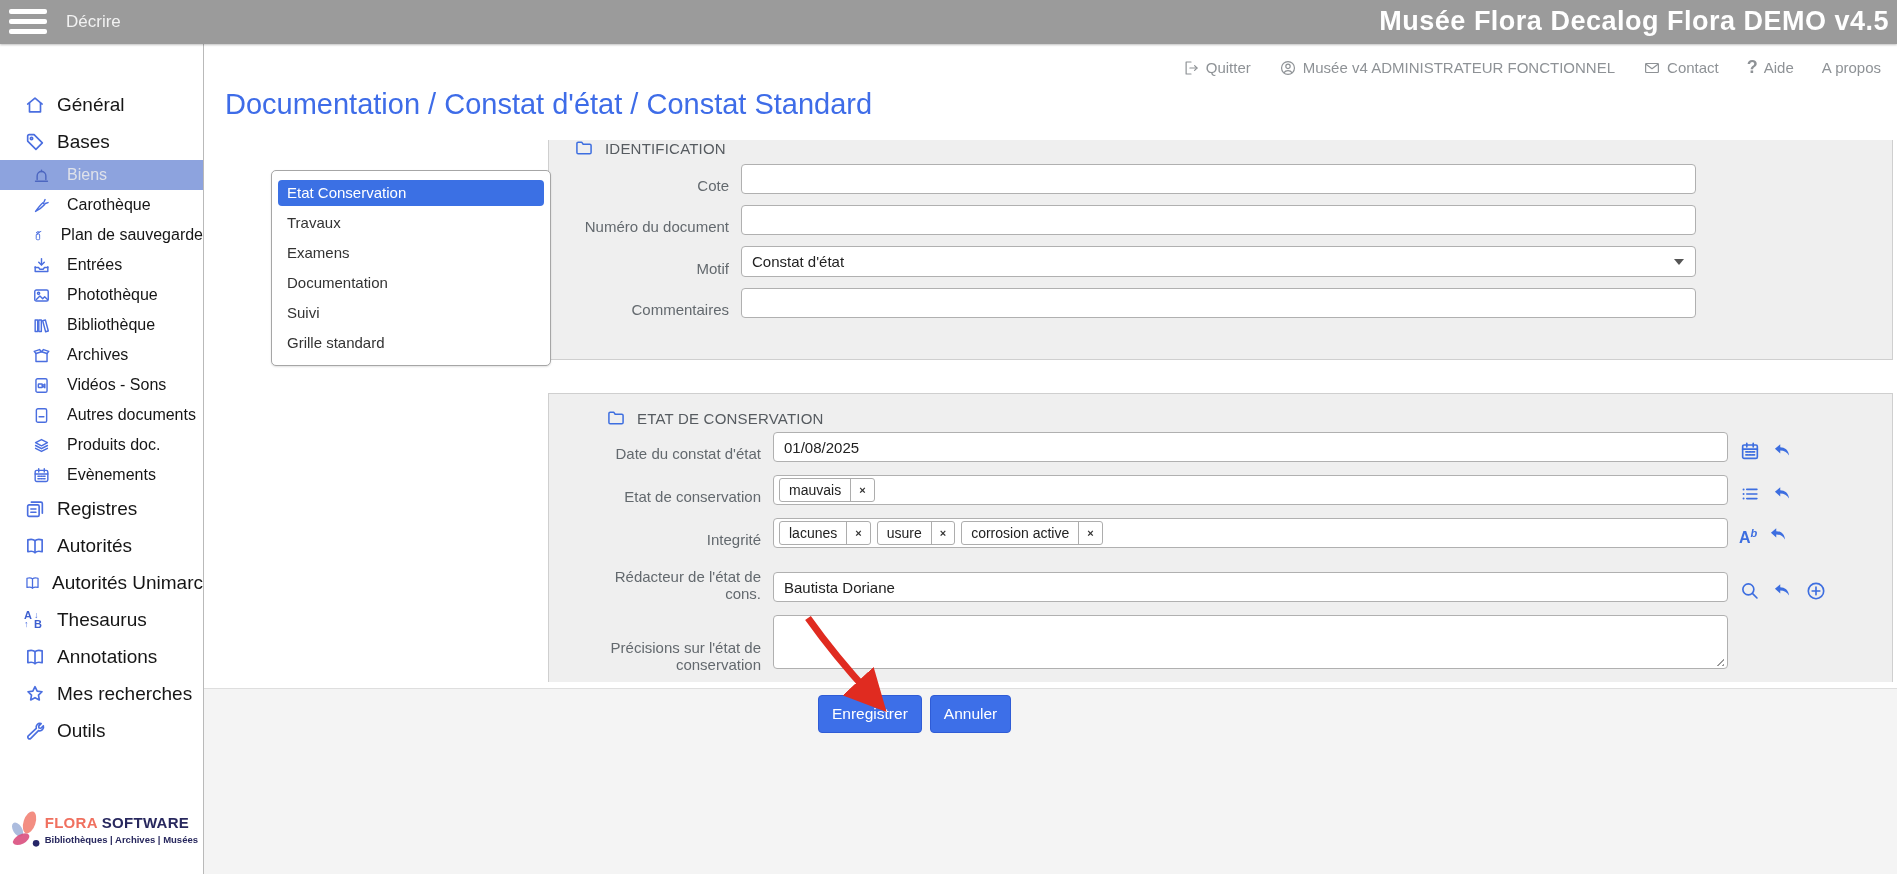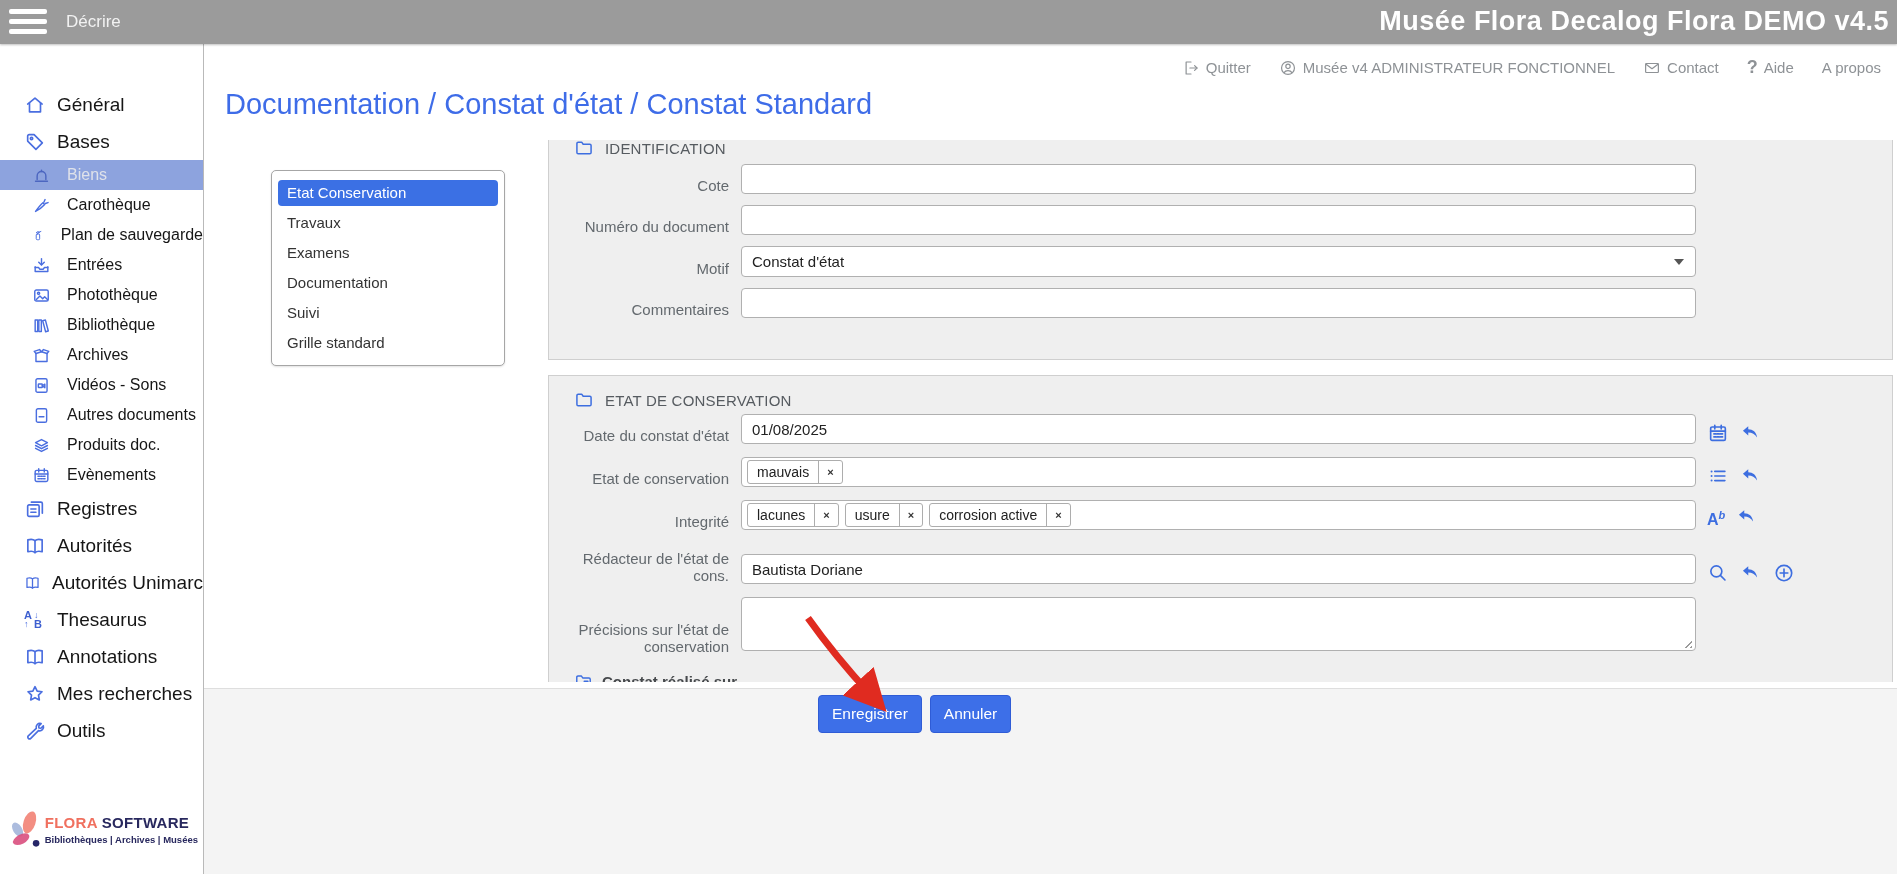--- a/index.html
+++ b/index.html
@@ -43,33 +43,33 @@
   .utility { position:absolute; top:57px; right:16px; display:flex; gap:28px; align-items:center;
     color:#8e9296; font-size:15px; z-index:5; }
   .uitem { display:flex; align-items:center; gap:6px; cursor:pointer; white-space:nowrap; }
   .uic { stroke:#8e9296; fill:none; stroke-width:1.6; stroke-linecap:round; stroke-linejoin:round; }
   .qmark { font-size:18px; font-weight:600; color:#8e9296; }
 
   
   .page-title { position:absolute; left:225px; top:88px; font-size:29px; color:#3e6ce8; z-index:5; white-space:nowrap; }
 
   
-  .tabbox { position:absolute; left:271px; top:170px; width:234px; background:#fff;
+  .tabbox { position:absolute; left:271px; top:170px; width:280px; background:#fff;
     border:1px solid #a6a6a6; border-radius:5px; padding:5px 4px; z-index:5;
     box-shadow:0 1px 2px rgba(0,0,0,.12); }
   .tab { height:26px; line-height:26px; margin:4px 2px; padding-left:9px; font-size:15px;
     color:#333; border-radius:4px; cursor:pointer; white-space:nowrap; }
   .tab.sel { background:#3b70e4; color:#fff; }
 
   
   .viewport { position:absolute; left:548px; top:140px; width:1345px; height:542px;
     overflow:hidden; z-index:1; }
   .panel { background:#efefef; border:1px solid #cfcfcf; }
   .panel1 { margin-top:-10px; padding-bottom:30px; }
-  .panel2 { margin-top:15px; padding-bottom:80px; }
+  .panel2 { margin-top:33px; padding-bottom:80px;padding-left:32px; }
   .phead { display:flex; align-items:center; gap:11px; padding:7px 0 6px 25px;
     font-size:15px; font-weight:normal; color:#565b60; letter-spacing:.2px; }
   .panel2 .phead { padding-top:14px; padding-bottom:4px; }
   .fold { display:flex; }
   .frow { display:flex; align-items:flex-end; margin-bottom:11px; }
   .panel2 .frow { margin-bottom:13px; }
   .flabel { width:192px; padding-right:12px; padding-top:7px; text-align:right;
     color:#63696e; font-size:15px; flex:none; }
   .fctrl { position:relative; width:955px; flex:none; }
   .tinput { width:955px; height:30px; border:1px solid #b0b0b0; border-radius:4px;

